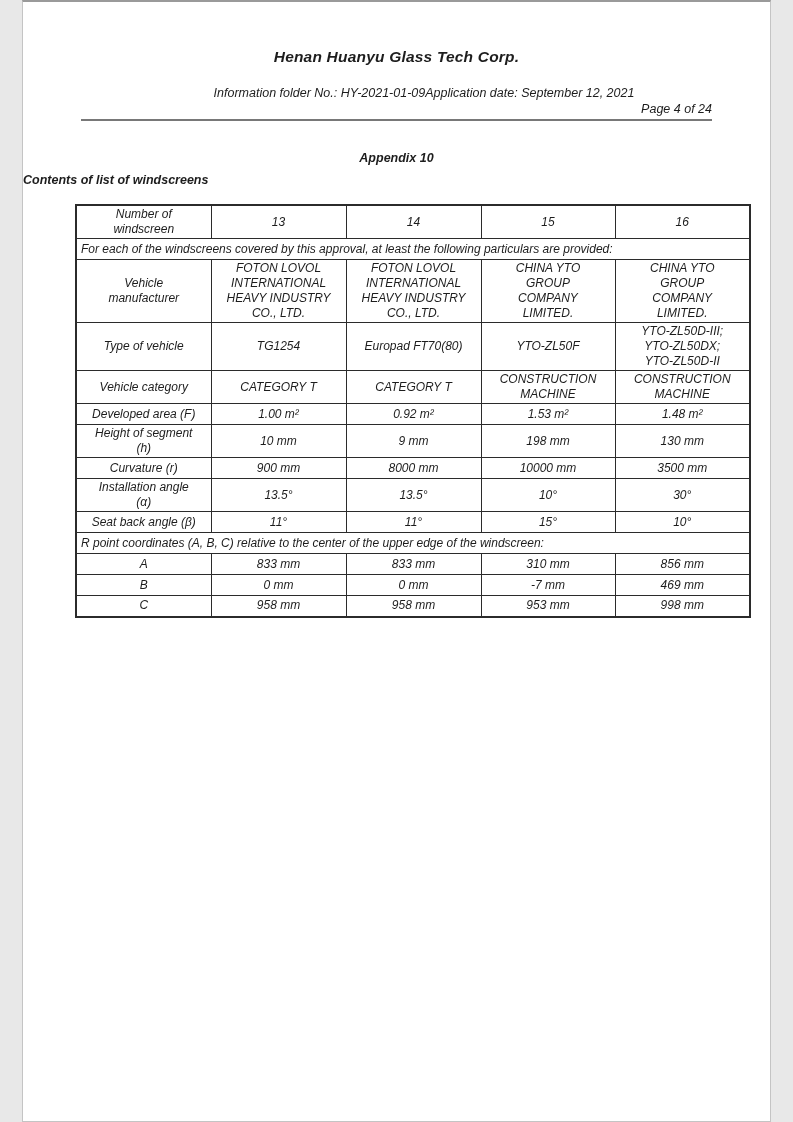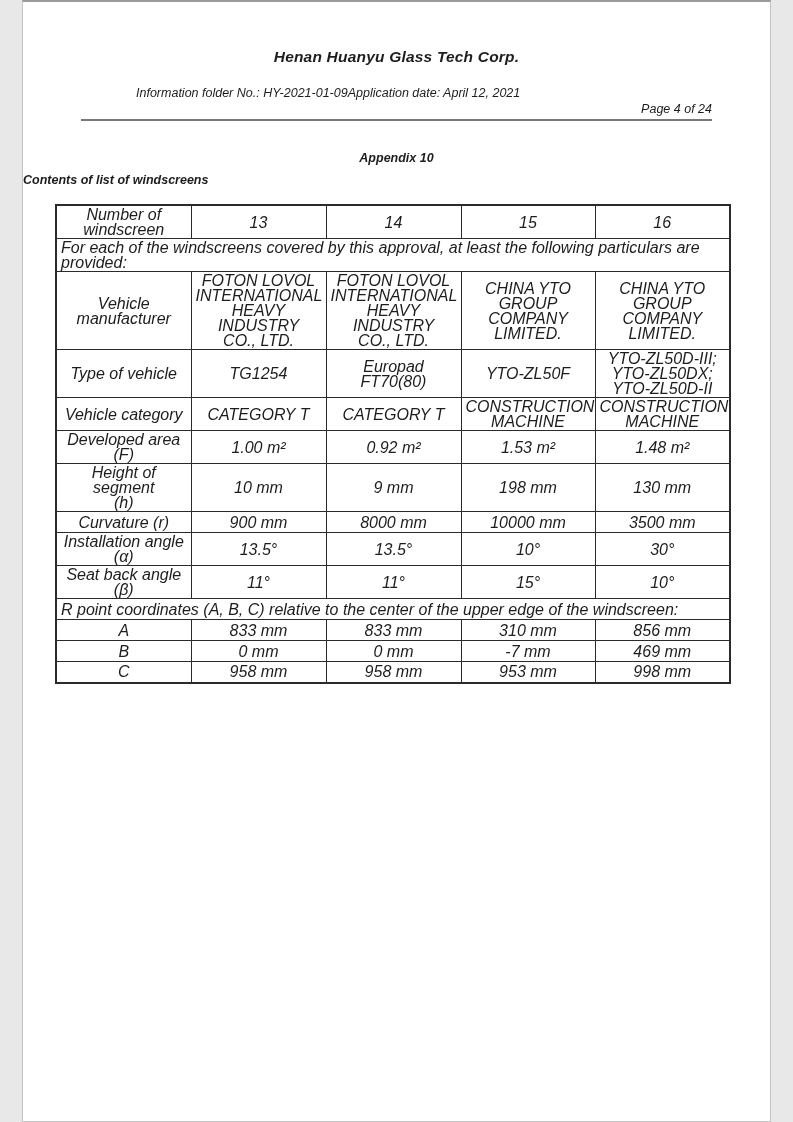--- a/index.html
+++ b/index.html
@@ -25,21 +25,21 @@
     font-weight: bold;
     font-size: 15.5px;
     letter-spacing: 0.2px;
   }
   .header-block {
     margin: 20px 58px 0 58px; 
     font-size: 12.5px;
   }
   .info-row {
     display: flex;
-    justify-content: flex-start;
+    justify-content: center;
     align-items: baseline;
   }
   .info-left { margin-left: 55px; }
   .page-number-row {
     text-align: right;
     margin-top: 2px;
   }
   .header-rule {
     margin: 3px 58px 0 58px;
     border: none;
@@ -52,25 +52,25 @@
     font-weight: bold;
     font-size: 12.5px;
   }
   .appendix-subtitle {
     margin-top: 8px;
     text-align: left;
     font-weight: bold;
     font-size: 12.5px;
   }
   table.ws-table {
-    margin: 17px 0 0 32px;
+    margin: 17px 0 0 52px;
     width: 674px;
     border-collapse: collapse;
     table-layout: fixed;
-    font-size: 16px;
+    font-size: 12px;
     border: 2px solid #2b2b2b;
   }
   .ws-table td {
     border: 1px solid #2b2b2b;
     text-align: center;
     vertical-align: middle;
     padding: 1px 4px;
     line-height: 15px;
     height: 21px;              
     white-space: pre-line;     
@@ -84,21 +84,21 @@
 </head>
 <body>
 
 <div class="page">
 
   <div class="company-title">Henan Huanyu Glass Tech Corp.</div>
 
   <div class="header-block">
     <div class="info-row">
       <span class="info-left">Information folder No.: HY-2021-01-09</span>
-      <span>Application date: April 12, 2021</span>
+      <span>Application date: September 12, 2021</span>
     </div>
     <div class="page-number-row">Page 4 of 24</div>
   </div>
 
   <hr class="header-rule">
 
   <div class="appendix-title">Appendix 10</div>
 
   <div class="appendix-subtitle">Contents of list of windscreens</div>
 

